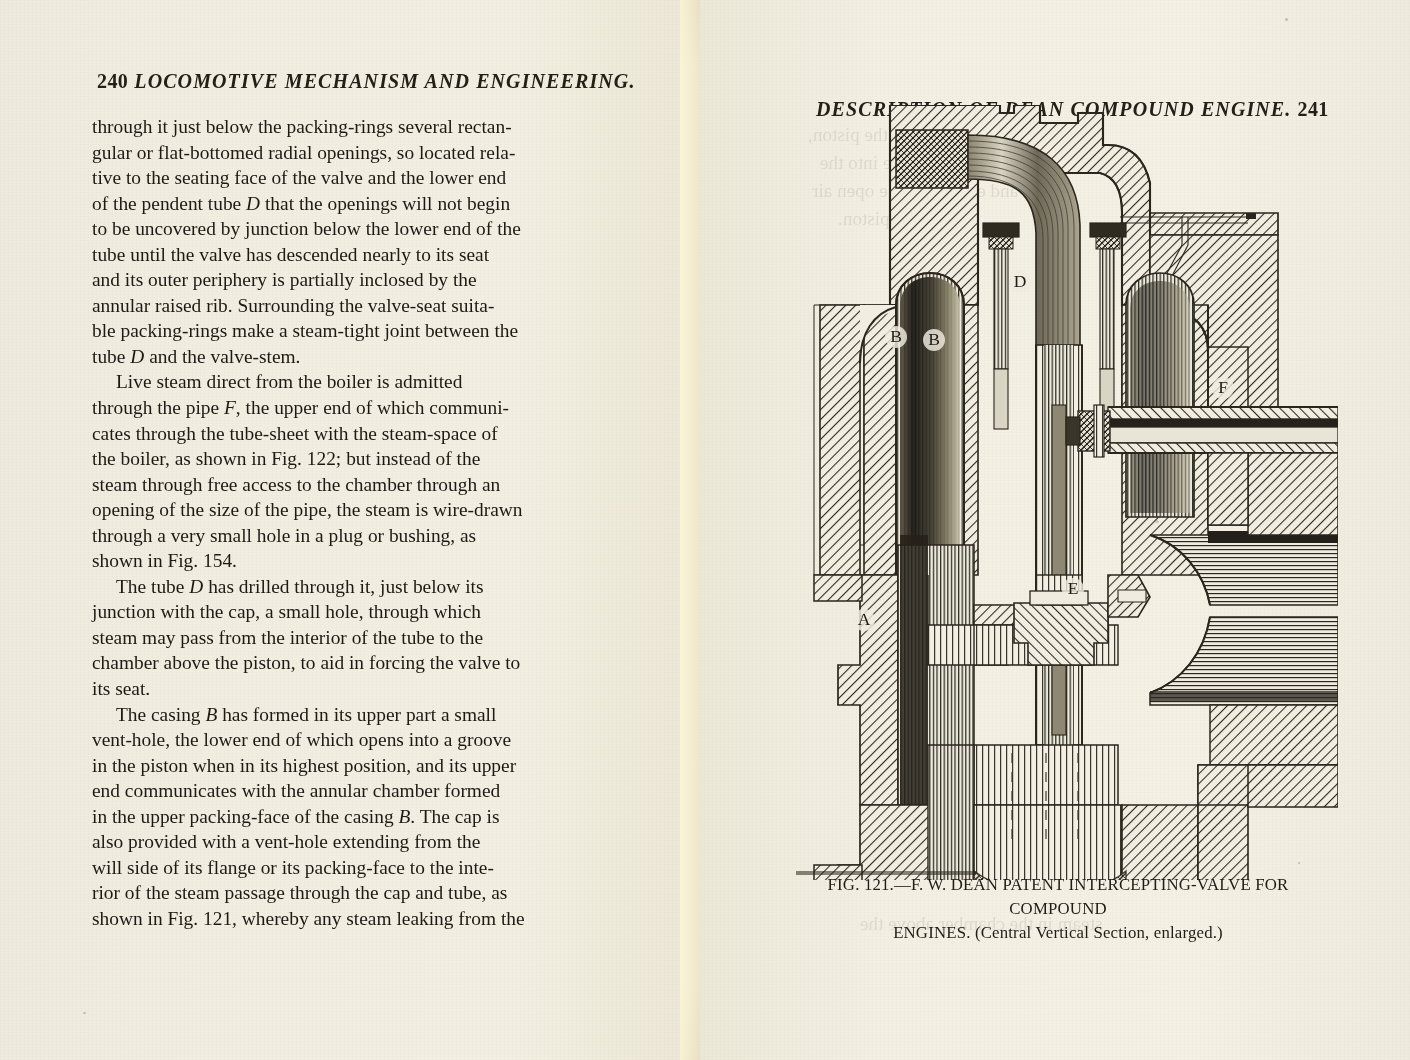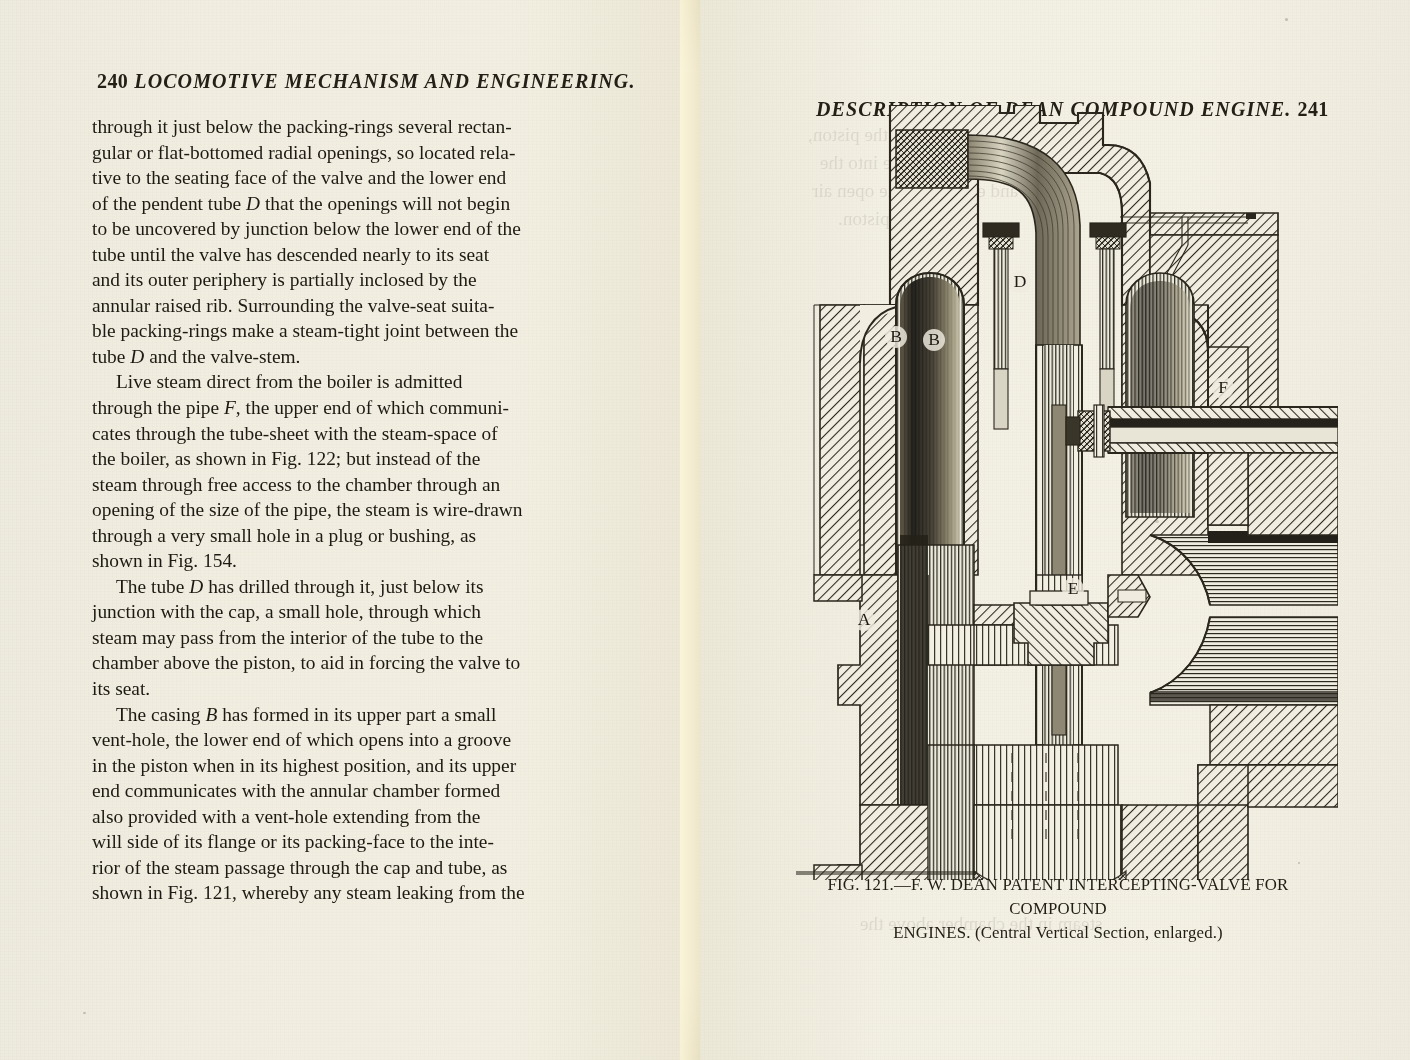--- a/index.html
+++ b/index.html
@@ -153,20 +153,21 @@
       <div class="ln"><span>shown</span> <span>in</span> <span>Fig.</span> <span>154.</span></div>
       <div class="ln ind"><span>The</span> <span>tube</span> <span><i>D</i></span> <span>has</span> <span>drilled</span> <span>through</span> <span>it,</span> <span>just</span> <span>below</span> <span>its</span></div>
       <div class="ln"><span>junction</span> <span>with</span> <span>the</span> <span>cap,</span> <span>a</span> <span>small</span> <span>hole,</span> <span>through</span> <span>which</span></div>
       <div class="ln"><span>steam</span> <span>may</span> <span>pass</span> <span>from</span> <span>the</span> <span>interior</span> <span>of</span> <span>the</span> <span>tube</span> <span>to</span> <span>the</span></div>
       <div class="ln"><span>chamber</span> <span>above</span> <span>the</span> <span>piston,</span> <span>to</span> <span>aid</span> <span>in</span> <span>forcing</span> <span>the</span> <span>valve</span> <span>to</span></div>
       <div class="ln"><span>its</span> <span>seat.</span></div>
       <div class="ln ind"><span>The</span> <span>casing</span> <span><i>B</i></span> <span>has</span> <span>formed</span> <span>in</span> <span>its</span> <span>upper</span> <span>part</span> <span>a</span> <span>small</span></div>
       <div class="ln"><span>vent-hole,</span> <span>the</span> <span>lower</span> <span>end</span> <span>of</span> <span>which</span> <span>opens</span> <span>into</span> <span>a</span> <span>groove</span></div>
       <div class="ln"><span>in</span> <span>the</span> <span>piston</span> <span>when</span> <span>in</span> <span>its</span> <span>highest</span> <span>position,</span> <span>and</span> <span>its</span> <span>upper</span></div>
       <div class="ln"><span>end</span> <span>communicates</span> <span>with</span> <span>the</span> <span>annular</span> <span>chamber</span> <span>formed</span></div>
+      <div class="ln"><span>in</span> <span>the</span> <span>upper</span> <span>packing-face</span> <span>of</span> <span>the</span> <span>casing</span> <span><i>B</i>.</span> <span>The</span> <span>cap</span> <span>is</span></div>
       <div class="ln"><span>also</span> <span>provided</span> <span>with</span> <span>a</span> <span>vent-hole</span> <span>extending</span> <span>from</span> <span>the</span></div>
       <div class="ln"><span>will</span> <span>side</span> <span>of</span> <span>its</span> <span>flange</span> <span>or</span> <span>its</span> <span>packing-face</span> <span>to</span> <span>the</span> <span>inte-</span></div>
       <div class="ln"><span>rior</span> <span>of</span> <span>the</span> <span>steam</span> <span>passage</span> <span>through</span> <span>the</span> <span>cap</span> <span>and</span> <span>tube,</span> <span>as</span></div>
       <div class="ln"><span>shown</span> <span>in</span> <span>Fig.</span> <span>121,</span> <span>whereby</span> <span>any</span> <span>steam</span> <span>leaking</span> <span>from</span> <span>the</span></div>
     </div>
 
   <div id="figwrap">
     <svg id="figsvg" viewBox="0 0 560 775" xmlns="http://www.w3.org/2000/svg">
       <defs>
 

